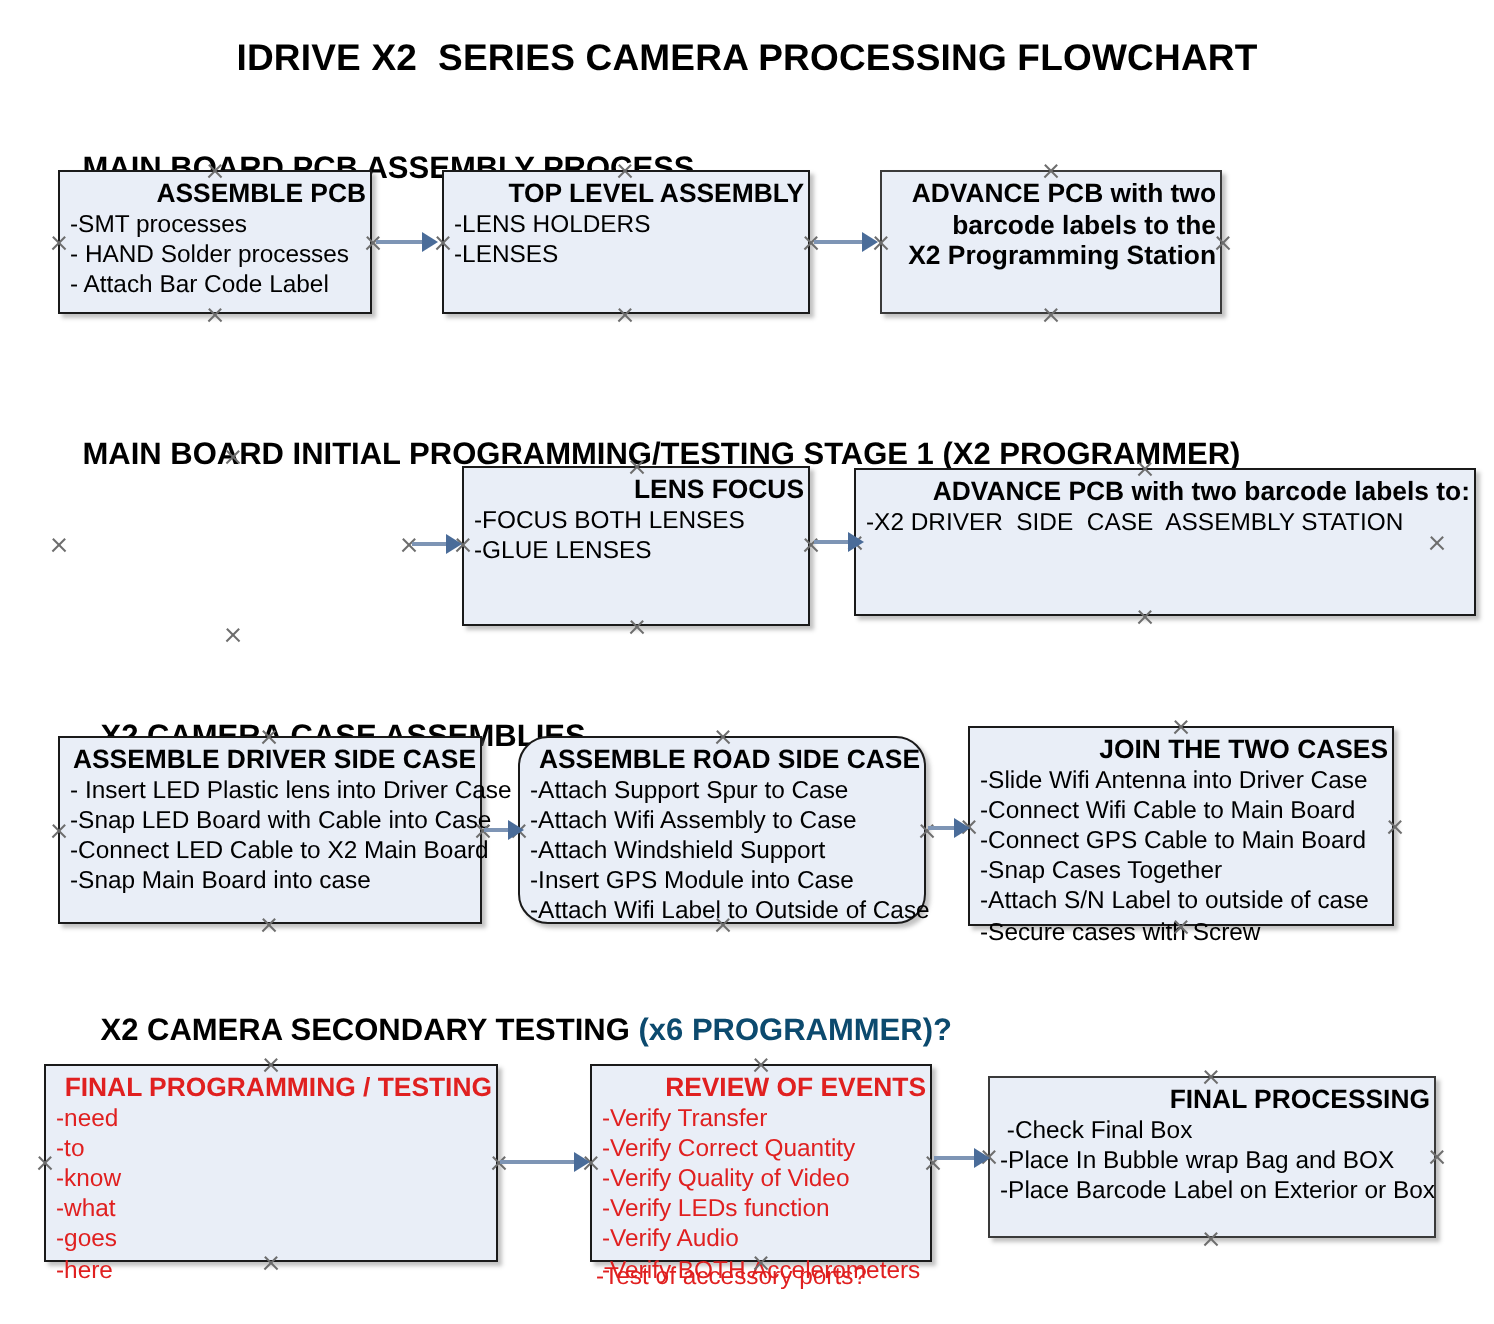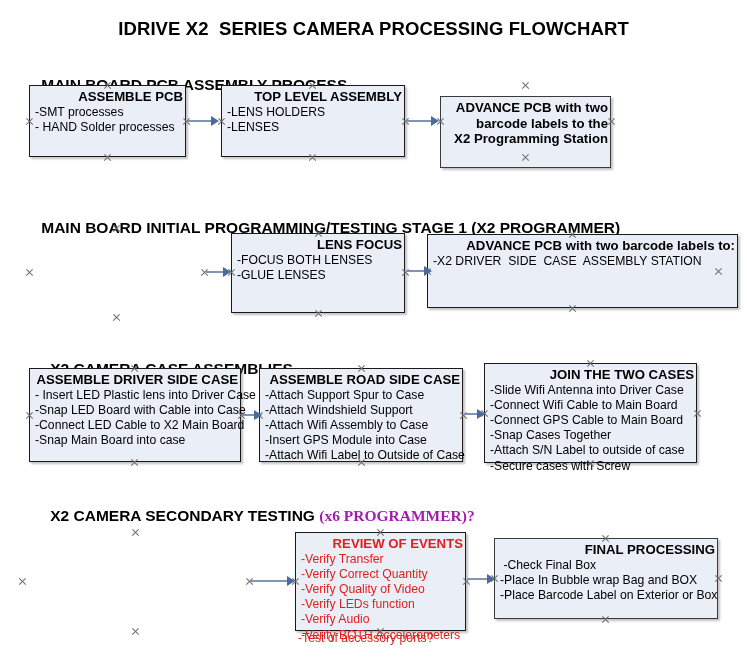--- a/index.html
+++ b/index.html
@@ -36,22 +36,21 @@
 
   
   .section-heading {
     position: absolute;
     font-size: 15.5px;
     font-weight: bold;
     color: #000000;
     white-space: pre;
   }
   .section-heading .accent {
-    color: #a21caf;
-    font-family: Liberation Serif, serif;
+    color: #0c4a6e;
   }
 
   
   .pbox {
     position: absolute;
     box-sizing: border-box;
     background: #e9eef7;
     border: 1.6px solid #1a1a1a;
     box-shadow: 2px 2px 2px rgba(120,120,120,0.45);
   }
@@ -153,40 +152,41 @@
 
   <div class="section-heading" style="left:24px; top:58px;">
     <span>MAIN BOARD PCB ASSEMBLY PROCESS</span>
   </div>
 
   <div class="pbox" style="left:29px; top:85px; width:157px; height:72px;">
     <div class="inner">
       <span class="btitle">ASSEMBLE PCB</span>
       <span class="bline">-SMT processes</span>
       <span class="bline">- HAND Solder processes</span>
+      <span class="bline">- Attach Bar Code Label</span>
     </div>
   </div>
   <div class="xmark" style="left:103px; top:81px;"></div>
   <div class="xmark" style="left:103px; top:153px;"></div>
   <div class="xmark" style="left:25px; top:117px;"></div>
   <div class="xmark" style="left:182px; top:117px;"></div>
 
   <div class="pbox" style="left:221px; top:85px; width:184px; height:72px;">
     <div class="inner">
       <span class="btitle">TOP LEVEL ASSEMBLY</span>
       <span class="bline">-LENS HOLDERS</span>
       <span class="bline">-LENSES</span>
     </div>
   </div>
   <div class="xmark" style="left:308px; top:81px;"></div>
   <div class="xmark" style="left:308px; top:153px;"></div>
   <div class="xmark" style="left:217px; top:117px;"></div>
   <div class="xmark" style="left:401px; top:117px;"></div>
 
-  <div class="pbox thin" style="left:440px; top:96px; width:171px; height:72px;">
+  <div class="pbox thin" style="left:440px; top:85px; width:171px; height:72px;">
     <div class="inner">
       <span class="btitle">ADVANCE PCB with two</span>
       <span class="btitle cont">barcode labels to the</span>
       <span class="btitle cont"> X2 Programming Station</span>
     </div>
   </div>
   <div class="xmark" style="left:521px; top:81px;"></div>
   <div class="xmark" style="left:521px; top:153px;"></div>
   <div class="xmark" style="left:436px; top:117px;"></div>
   <div class="xmark" style="left:607px; top:117px;"></div>
@@ -252,26 +252,26 @@
       <span class="bline">-Snap LED Board with Cable into Case</span>
       <span class="bline">-Connect LED Cable to X2 Main Board</span>
       <span class="bline">-Snap Main Board into case</span>
     </div>
   </div>
   <div class="xmark" style="left:130px; top:364px;"></div>
   <div class="xmark" style="left:130px; top:458px;"></div>
   <div class="xmark" style="left:25px; top:411px;"></div>
   <div class="xmark" style="left:237px; top:411px;"></div>
 
-  <div class="pbox" style="left:259px; top:368px; width:204px; height:94px;">
+  <div class="pbox" style="left:259px; top:368px; width:204px; height:94px;border-radius:15px;">
     <div class="inner">
       <span class="btitle">ASSEMBLE ROAD SIDE CASE</span>
       <span class="bline">-Attach Support Spur to Case</span>
+      <span class="bline">-Attach Wifi Assembly to Case</span>
       <span class="bline">-Attach Windshield Support</span>
-      <span class="bline">-Attach Wifi Assembly to Case</span>
       <span class="bline">-Insert GPS Module into Case</span>
       <span class="bline">-Attach Wifi Label to Outside of Case</span>
     </div>
   </div>
   <div class="xmark" style="left:357px; top:364px;"></div>
   <div class="xmark" style="left:357px; top:458px;"></div>
   <div class="xmark" style="left:255px; top:411px;"></div>
   <div class="xmark" style="left:459px; top:411px;"></div>
 
   <div class="pbox" style="left:484px; top:363px; width:213px; height:100px;">
@@ -296,20 +296,31 @@
   </div>
   <div class="conn" style="left:464px; top:409px; width:22px;">
     <div class="shaft" style="width:14px;"></div>
     <div class="head" style="left:13px;"></div>
   </div>
 
   <div class="section-heading" style="left:33px; top:489px;">
     <span>X2 CAMERA SECONDARY TESTING </span><span class="accent">(x6 PROGRAMMER)?</span>
   </div>
 
+  <div class="pbox red" style="left:22px; top:532px; width:227px; height:99px;">
+    <div class="inner">
+      <span class="btitle">FINAL PROGRAMMING / TESTING</span>
+      <span class="bline">-need</span>
+      <span class="bline">-to</span>
+      <span class="bline">-know</span>
+      <span class="bline">-what</span>
+      <span class="bline">-goes</span>
+      <span class="bline">-here</span>
+    </div>
+  </div>
   <div class="xmark" style="left:131px; top:528px;"></div>
   <div class="xmark" style="left:131px; top:627px;"></div>
   <div class="xmark" style="left:18px; top:577px;"></div>
   <div class="xmark" style="left:245px; top:577px;"></div>
 
   <div class="pbox red" style="left:295px; top:532px; width:171px; height:99px;">
     <div class="inner">
       <span class="btitle">REVIEW OF EVENTS</span>
       <span class="bline">-Verify Transfer</span>
       <span class="bline">-Verify Correct Quantity</span>

